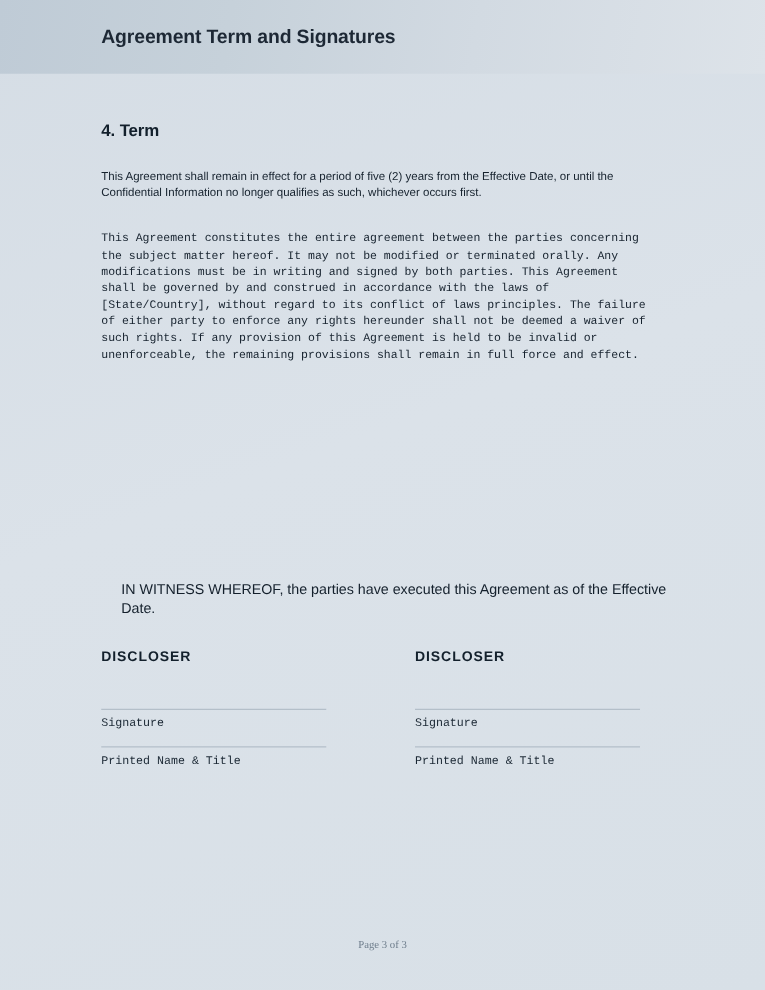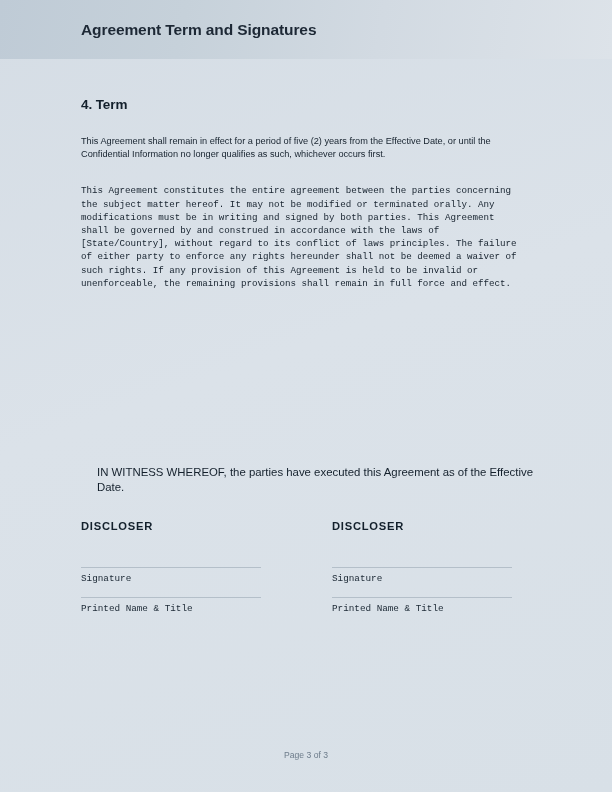--- a/index.html
+++ b/index.html
@@ -122,21 +122,21 @@
 
   
   .footer {
     position: absolute;
     left: 0;
     top: 750px;
     width: 612px;
     text-align: center;
   }
   .footer-text {
-    font-family: Liberation Sans, sans-serif;
+    font-family: Liberation Serif, serif;
     font-stretch: condensed;
     font-size: 8.6px;
     color: #6d7c8b;
     margin: 0;
   }
 </style>
 </head>
 <body>
 
 <div class="page">

